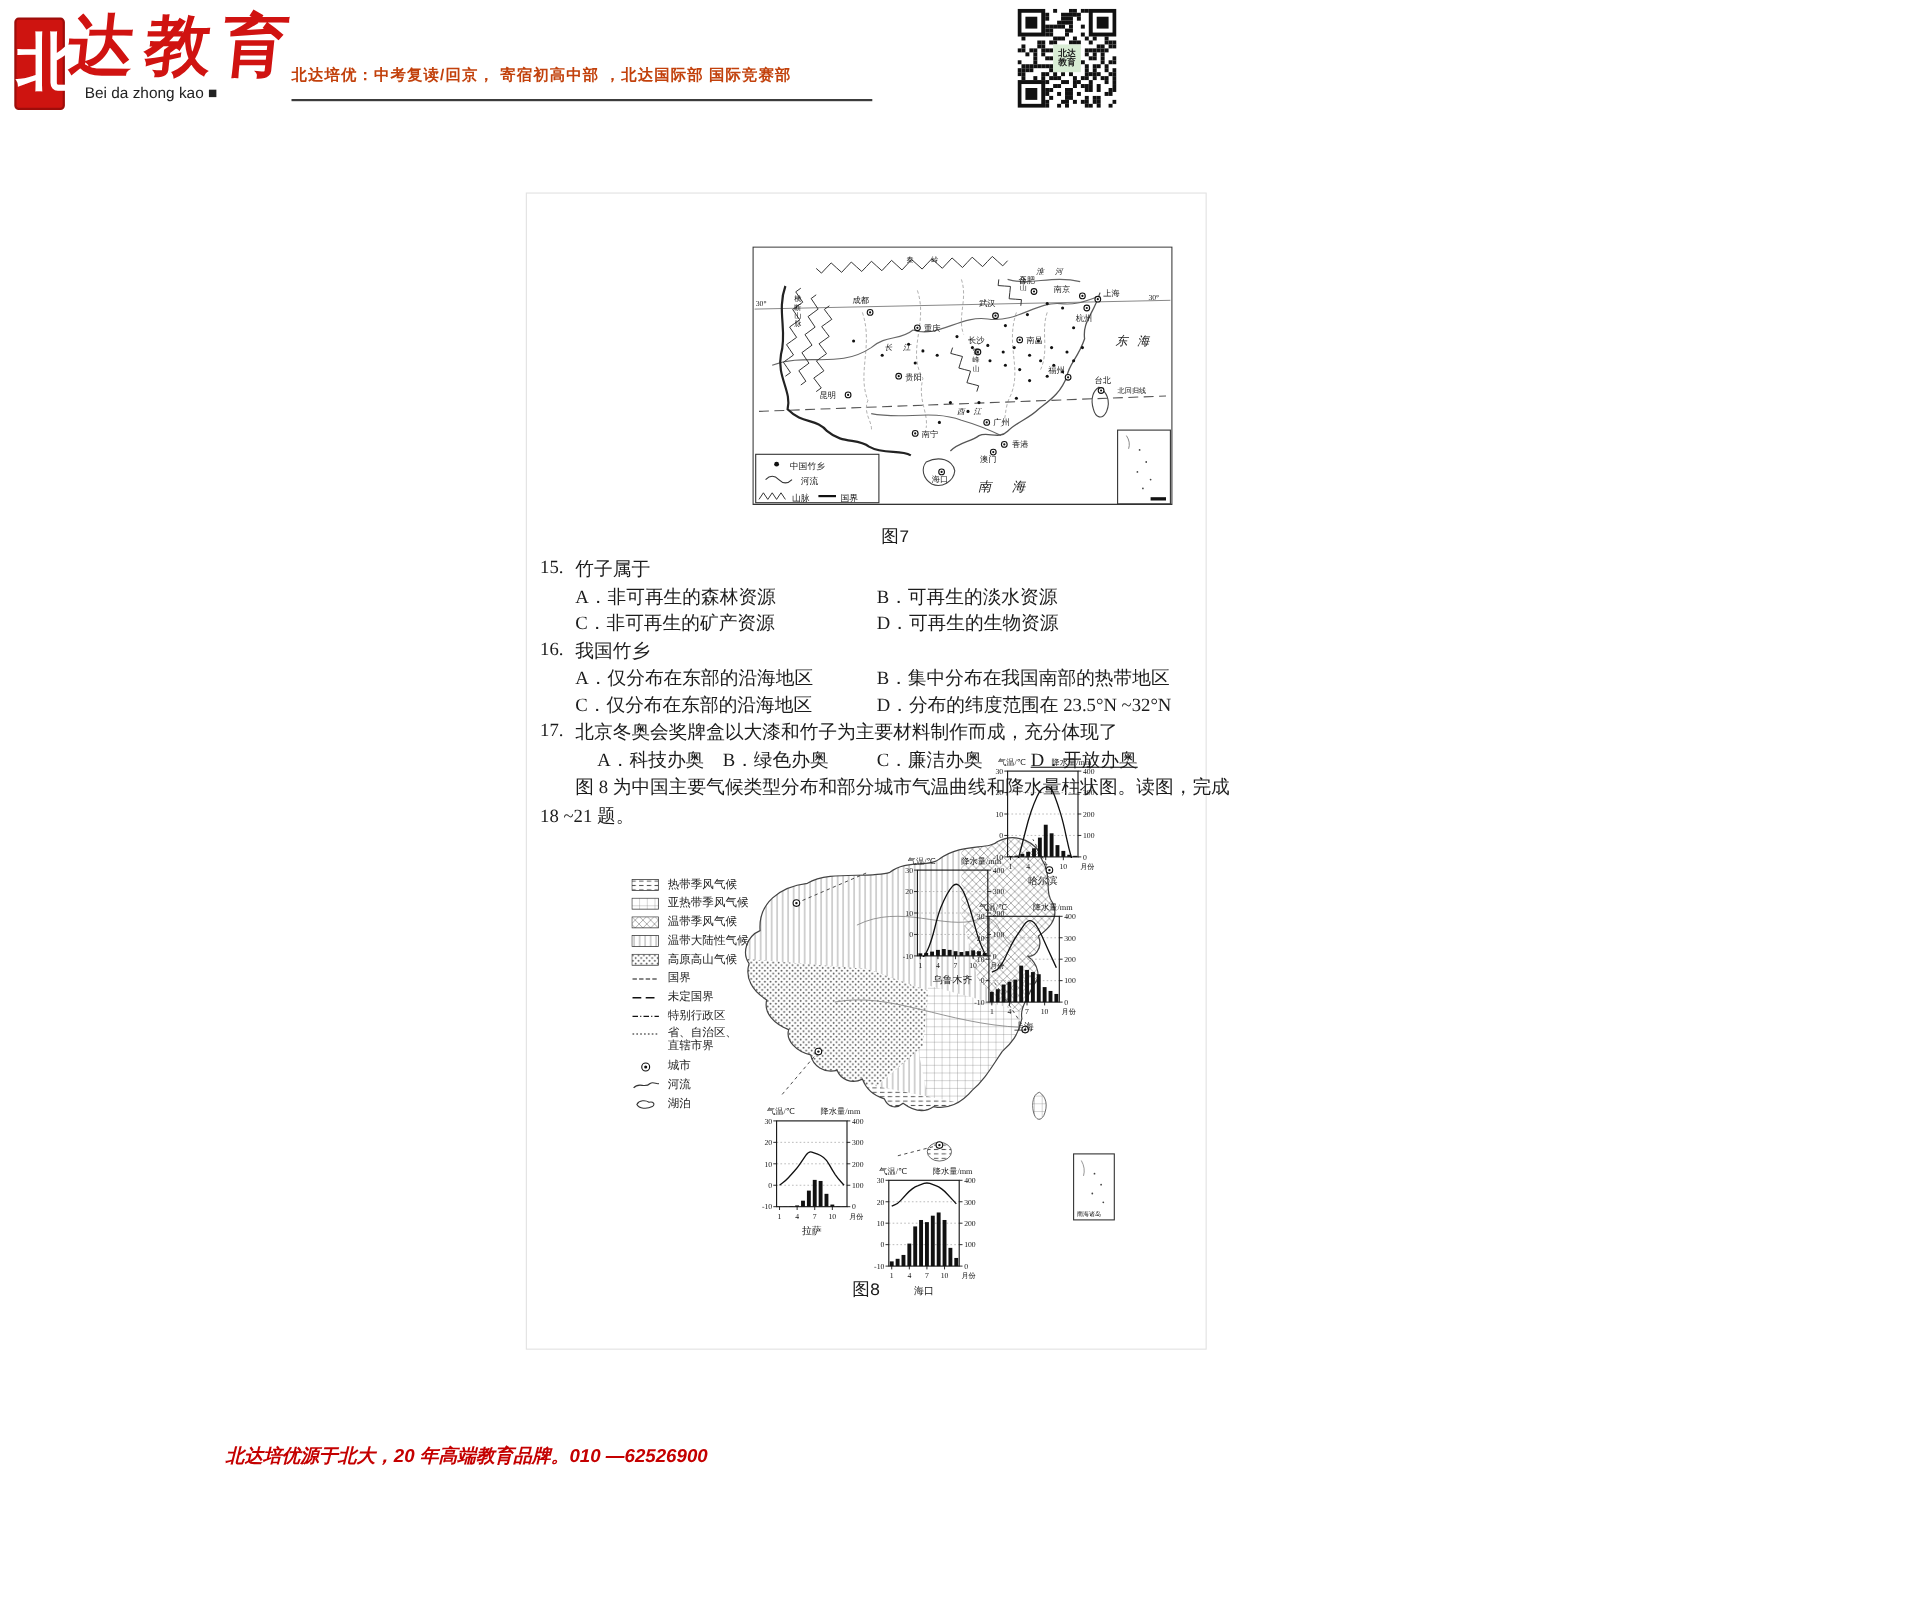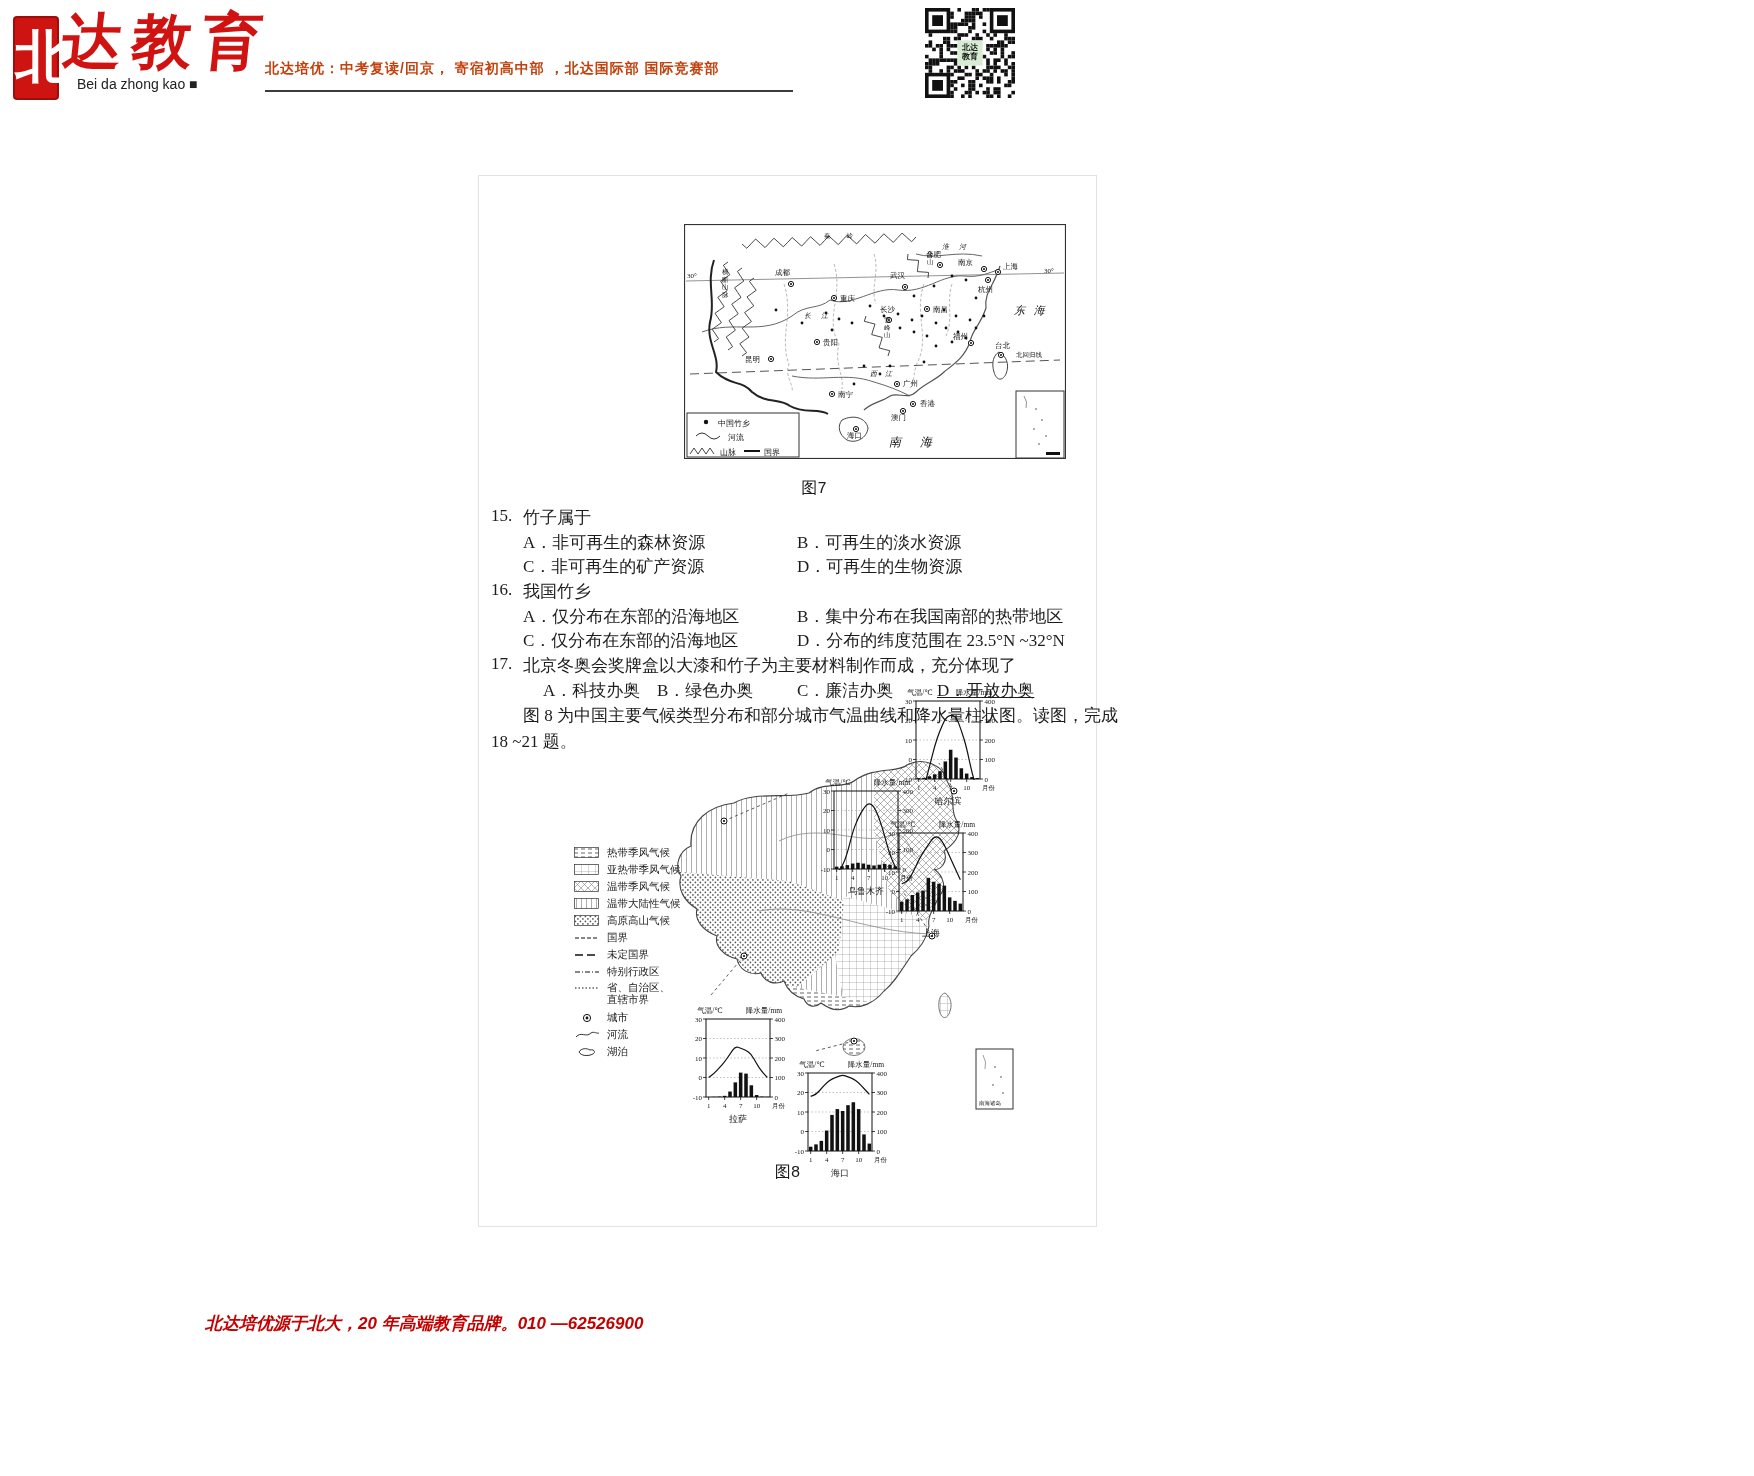--- a/index.html
+++ b/index.html
@@ -20,21 +20,21 @@
   .qline{position:absolute;font-size:17px;white-space:nowrap;}
   .qnum{position:absolute;left:12px;}
   .qstem{position:absolute;left:44px;}
   .optA{position:absolute;left:44px;}
   .optB{position:absolute;left:318px;}
   .o1{position:absolute;left:44px;margin-left:20px;}.o2{position:absolute;left:178px;}
   .o3{position:absolute;left:318px;}.o4{position:absolute;left:458px;text-decoration:underline;}
   .caption{position:absolute;font-size:16px;text-align:center;font-family:Liberation Mono, monospace;}
   .pagefoot{position:absolute;font-size:15px;text-align:center;width:617px;}
   
-  .lg{left:95px;top:622px;width:230px;margin-top:48px;}
+  .lg{left:95px;top:622px;width:230px;}
   .lg-row{display:flex;align-items:center;margin-bottom:3px;height:14px;}
   .lg-row.tall{height:26px;align-items:flex-start;}
   .lg-swatch{width:26px;margin-right:7px;flex:0 0 26px;display:flex;align-items:center;}
   .lg-label{font-size:10.5px;white-space:pre-line;line-height:12px;}
   .footer-red{left:205px;top:1312px;font-size:17px;font-weight:bold;color:#c40000;
     font-family:"Liberation Sans","DejaVu Sans",sans-serif;font-style:italic;}
   svg text{fill:#161616;}
 </style>
 </head>
 <body>

